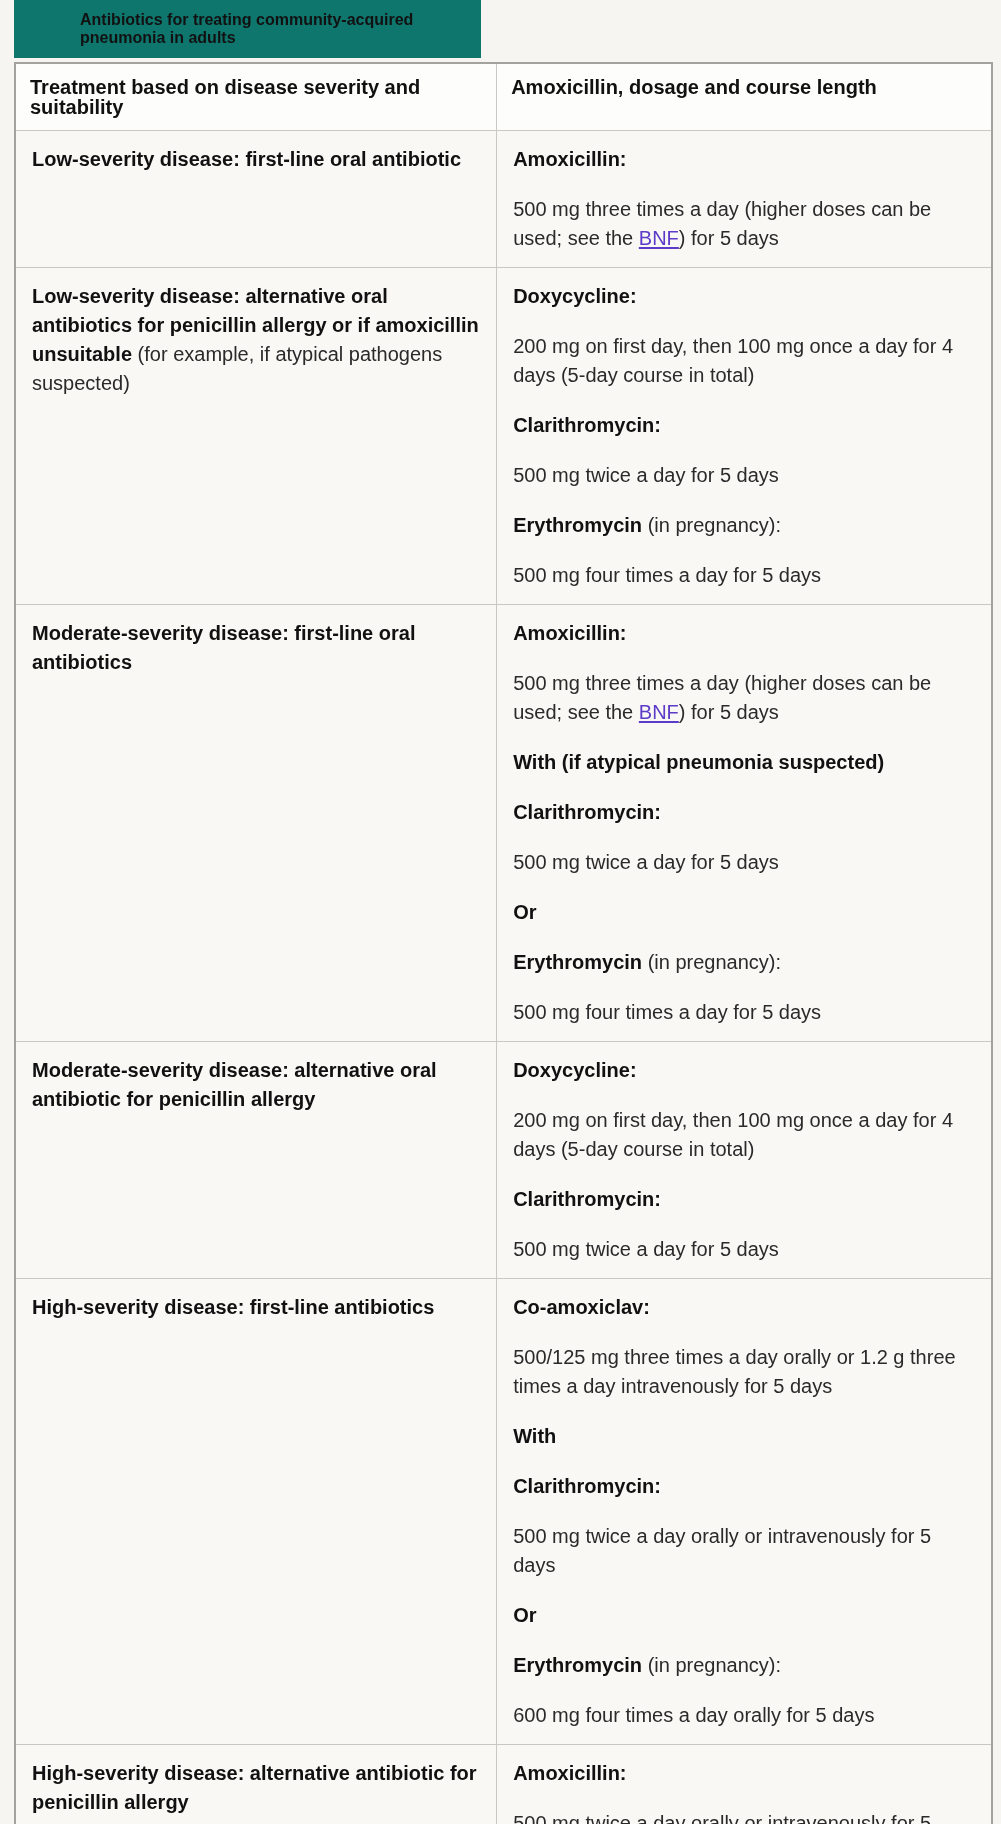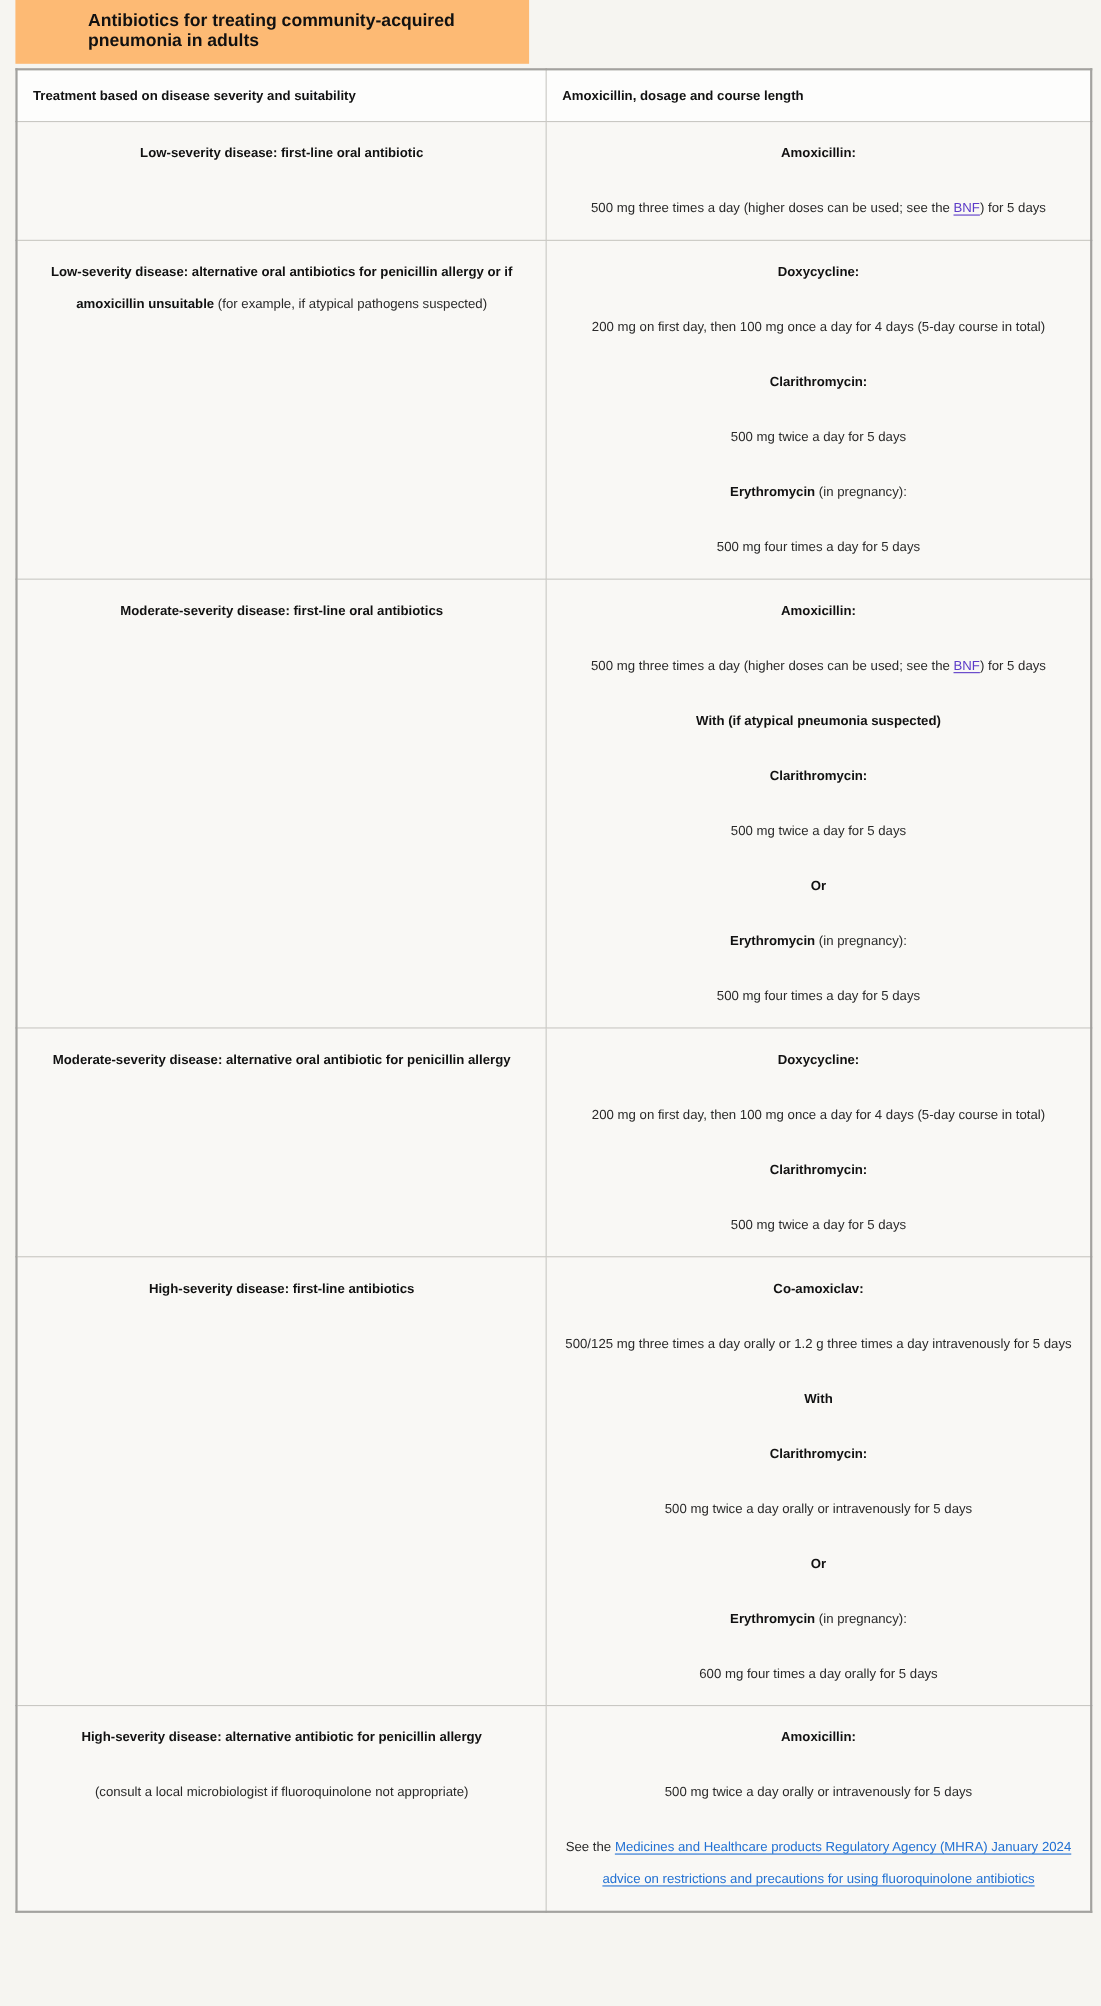--- a/index.html
+++ b/index.html
@@ -12,52 +12,51 @@
   .page{
     width:1001px;
     min-height:1824px;
     box-sizing:border-box;
     position:relative;
   }
   .caption{
     margin:0 0 4px 14px;
     width:467px;
     box-sizing:border-box;
-    background:#fdba74;
+    background:#0f766e;
     padding:11px 10px 11px 66px;
     font-size:16px;
     font-weight:700;
     color:#111;
     line-height:18px;
   }
   table.main{
     margin-left:14px;
     width:979px;
     border-collapse:collapse;
     border:2px solid #a3a29f;
     table-layout:fixed;
   }
   th,td{
     border:1px solid #c9c8c3;
     box-sizing:border-box;
     vertical-align:top;
     text-align:left;
-    font-size:12px;
+    font-size:20px;
   }
   th{
     background:#fdfdfc;
     padding:13px 14px;
     font-weight:700;
     color:#111;
     line-height:20px;
   }
   td{
     background:#f9f8f5;
     padding:14px 16px;
-    text-align:center;
   }
   td p{
     margin:0 0 21px 0;
     line-height:29px;
     color:#2a2a2a;
   }
   td p:last-child{margin-bottom:0;}
   .b{font-weight:700;color:#111;}
   a.link{text-underline-offset:2px;cursor:pointer;}
   a.bnf{color:var(--link-visited,#5c3bc8);}

